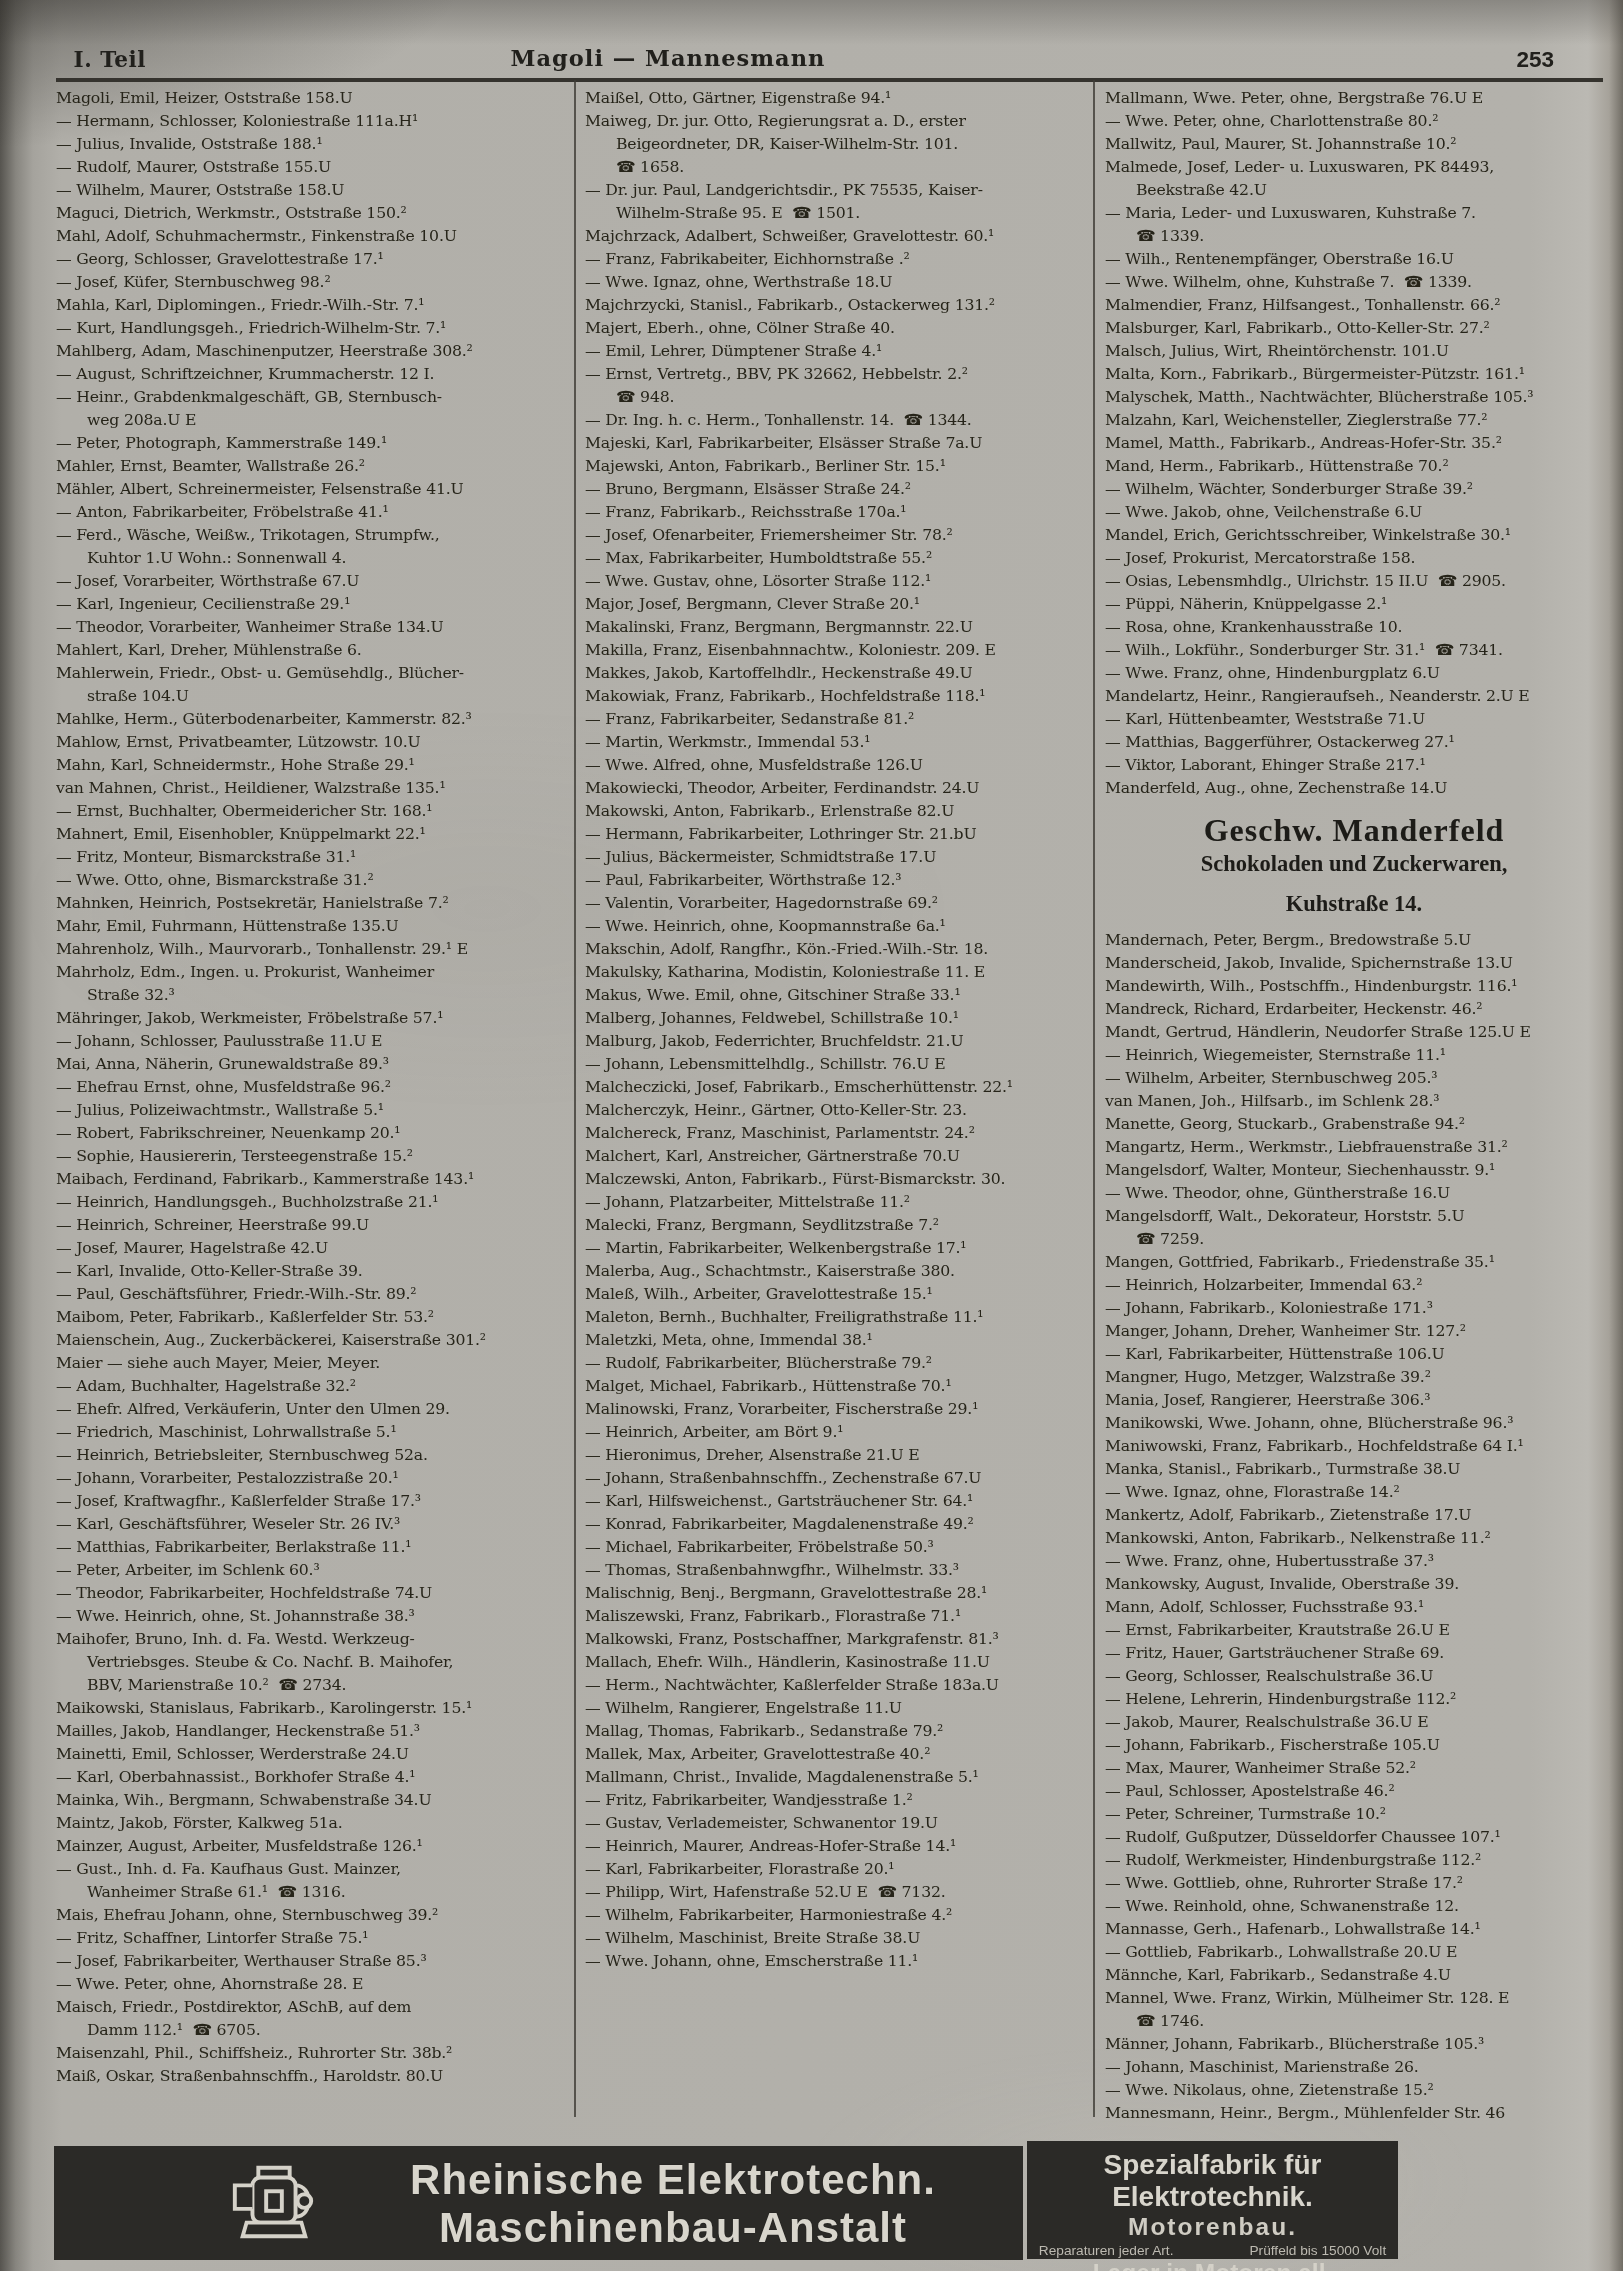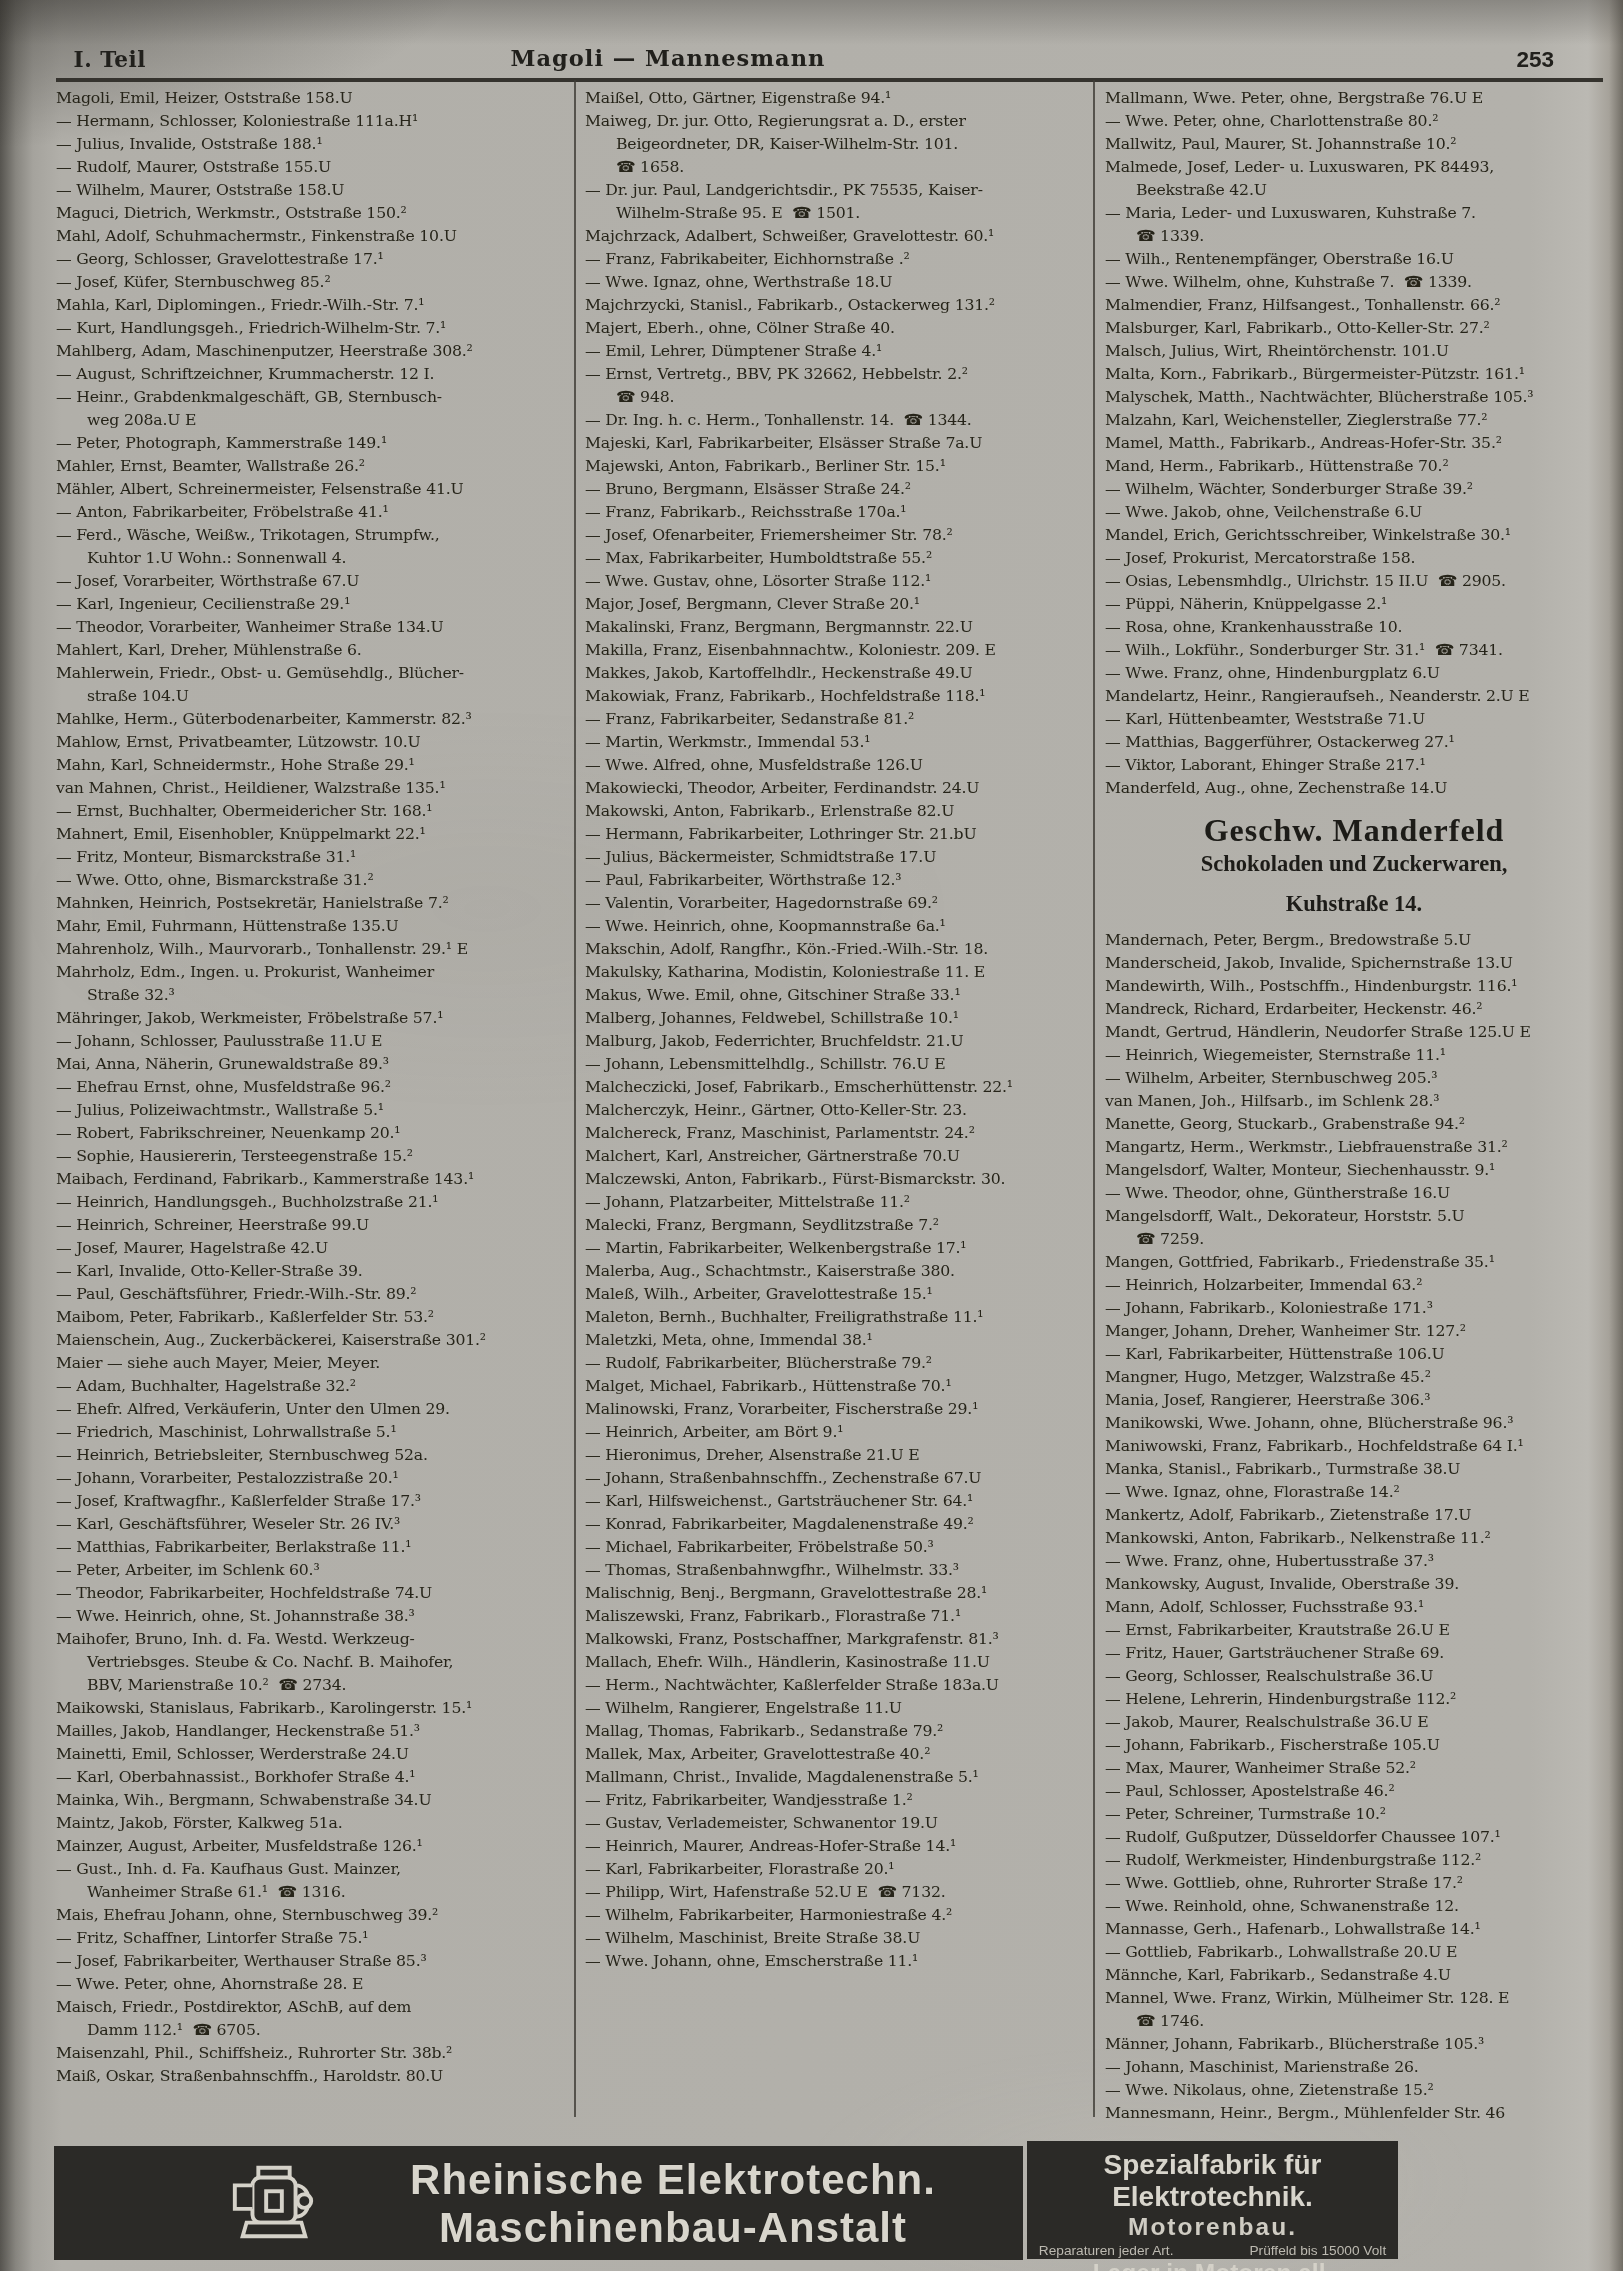--- a/index.html
+++ b/index.html
@@ -78,21 +78,21 @@
 
     <div class="col col1">
         <div class="ln">Magoli, Emil, Heizer, Oststraße 158.U</div>
         <div class="ln">— Hermann, Schlosser, Koloniestraße 111a.H¹</div>
         <div class="ln">— Julius, Invalide, Oststraße 188.¹</div>
         <div class="ln">— Rudolf, Maurer, Oststraße 155.U</div>
         <div class="ln">— Wilhelm, Maurer, Oststraße 158.U</div>
         <div class="ln">Maguci, Dietrich, Werkmstr., Oststraße 150.²</div>
         <div class="ln">Mahl, Adolf, Schuhmachermstr., Finkenstraße 10.U</div>
         <div class="ln">— Georg, Schlosser, Gravelottestraße 17.¹</div>
-        <div class="ln">— Josef, Küfer, Sternbuschweg 85.²</div>
+        <div class="ln">— Josef, Küfer, Sternbuschweg 98.²</div>
         <div class="ln">Mahla, Karl, Diplomingen., Friedr.-Wilh.-Str. 7.¹</div>
         <div class="ln">— Kurt, Handlungsgeh., Friedrich-Wilhelm-Str. 7.¹</div>
         <div class="ln">Mahlberg, Adam, Maschinenputzer, Heerstraße 308.²</div>
         <div class="ln">— August, Schriftzeichner, Krummacherstr. 12 I.</div>
         <div class="ln">— Heinr., Grabdenkmalgeschäft, GB, Sternbusch-</div>
         <div class="ln">  weg 208a.U E</div>
         <div class="ln">— Peter, Photograph, Kammerstraße 149.¹</div>
         <div class="ln">Mahler, Ernst, Beamter, Wallstraße 26.²</div>
         <div class="ln">Mähler, Albert, Schreinermeister, Felsenstraße 41.U</div>
         <div class="ln">— Anton, Fabrikarbeiter, Fröbelstraße 41.¹</div>
@@ -307,21 +307,21 @@
           <div class="ln">Mangartz, Herm., Werkmstr., Liebfrauenstraße 31.²</div>
           <div class="ln">Mangelsdorf, Walter, Monteur, Siechenhausstr. 9.¹</div>
           <div class="ln">— Wwe. Theodor, ohne, Güntherstraße 16.U</div>
           <div class="ln">Mangelsdorff, Walt., Dekorateur, Horststr. 5.U</div>
           <div class="ln">  ☎ 7259.</div>
           <div class="ln">Mangen, Gottfried, Fabrikarb., Friedenstraße 35.¹</div>
           <div class="ln">— Heinrich, Holzarbeiter, Immendal 63.²</div>
           <div class="ln">— Johann, Fabrikarb., Koloniestraße 171.³</div>
           <div class="ln">Manger, Johann, Dreher, Wanheimer Str. 127.²</div>
           <div class="ln">— Karl, Fabrikarbeiter, Hüttenstraße 106.U</div>
-          <div class="ln">Mangner, Hugo, Metzger, Walzstraße 45.²</div>
+          <div class="ln">Mangner, Hugo, Metzger, Walzstraße 39.²</div>
           <div class="ln">Mania, Josef, Rangierer, Heerstraße 306.³</div>
           <div class="ln">Manikowski, Wwe. Johann, ohne, Blücherstraße 96.³</div>
           <div class="ln">Maniwowski, Franz, Fabrikarb., Hochfeldstraße 64 I.¹</div>
           <div class="ln">Manka, Stanisl., Fabrikarb., Turmstraße 38.U</div>
           <div class="ln">— Wwe. Ignaz, ohne, Florastraße 14.²</div>
           <div class="ln">Mankertz, Adolf, Fabrikarb., Zietenstraße 17.U</div>
           <div class="ln">Mankowski, Anton, Fabrikarb., Nelkenstraße 11.²</div>
           <div class="ln">— Wwe. Franz, ohne, Hubertusstraße 37.³</div>
           <div class="ln">Mankowsky, August, Invalide, Oberstraße 39.</div>
           <div class="ln">Mann, Adolf, Schlosser, Fuchsstraße 93.¹</div>

